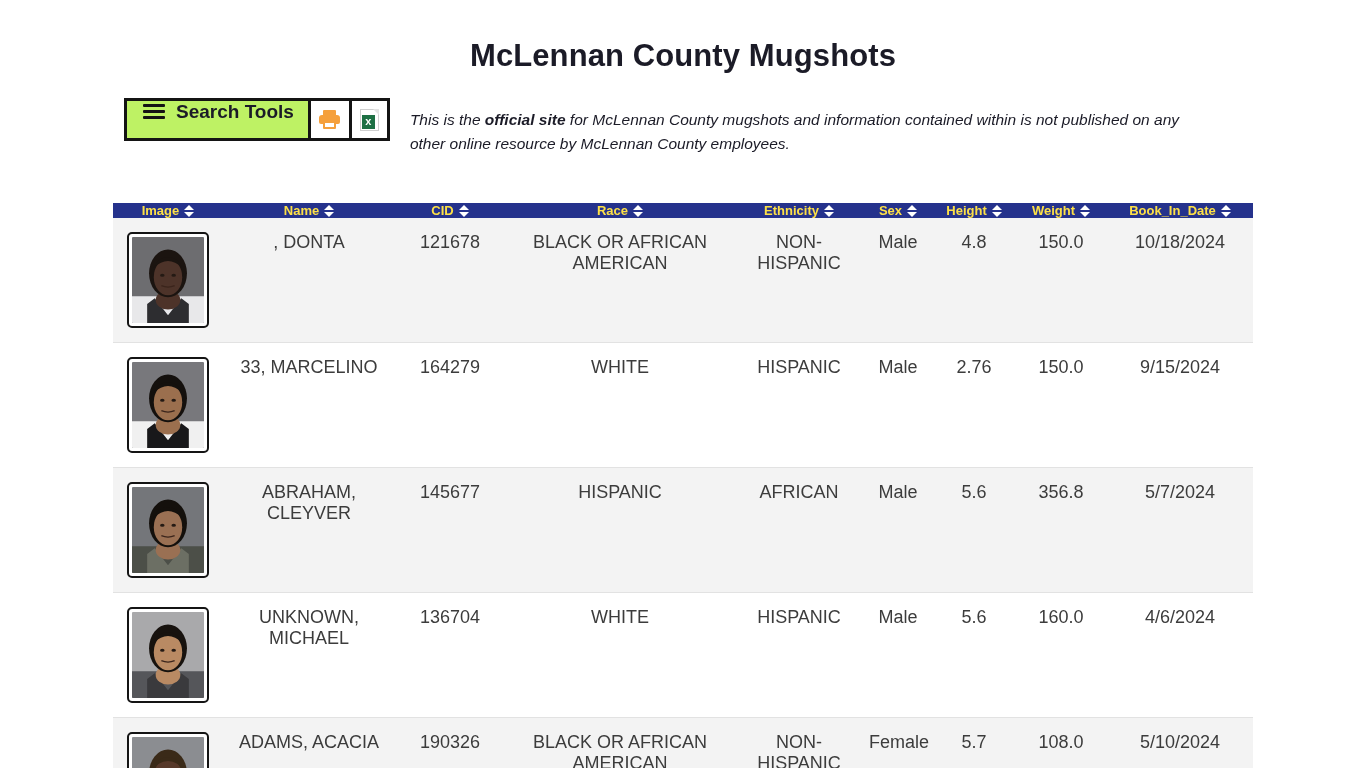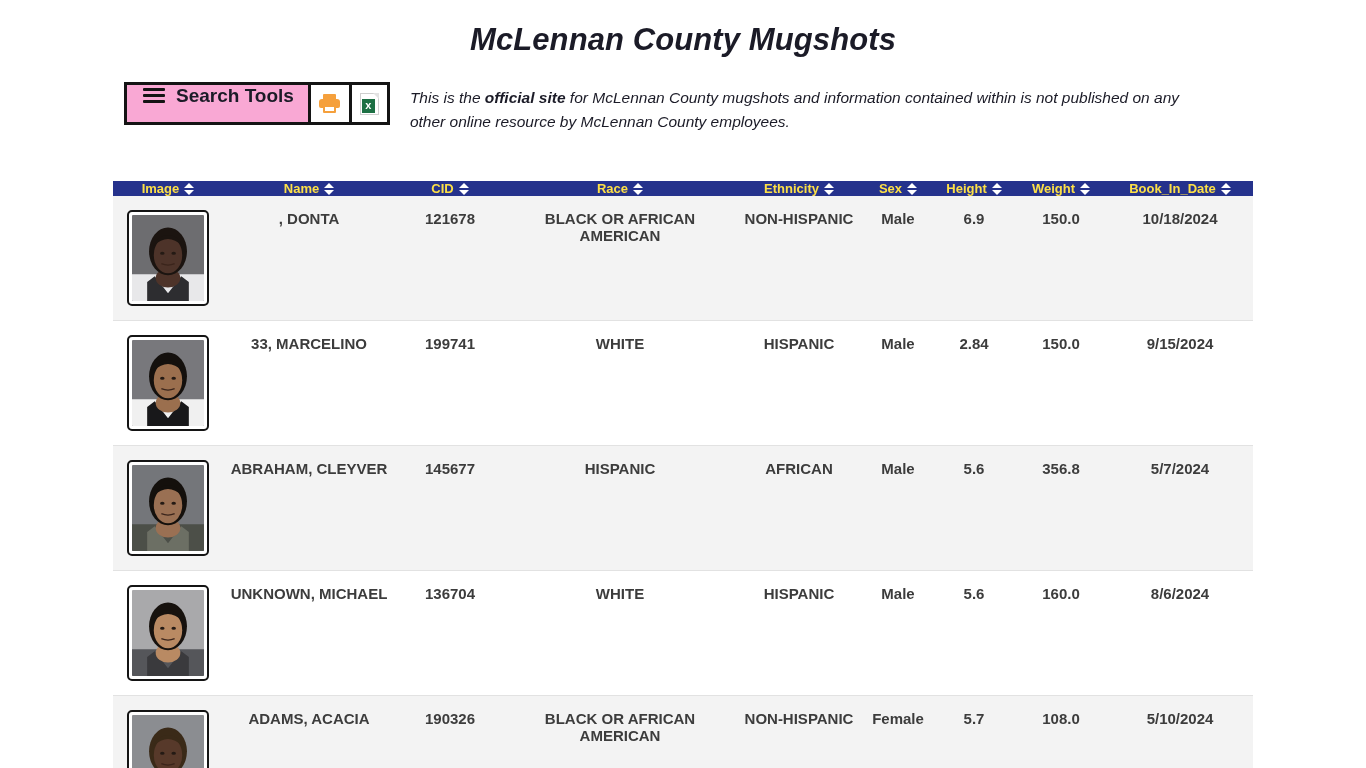--- a/index.html
+++ b/index.html
@@ -13,23 +13,22 @@
     font-family: "Liberation Sans", sans-serif;
     overflow: hidden;
   }
 
   .page-title {
     text-align: center;
     font-size: 31px;
     font-weight: 700;
     color: #1b1b27;
     margin: 0;
-    padding-top: 22px;
+    padding-top: 38px;
     letter-spacing: 0.1px;
-    font-style: italic;
   }
 
   
   .toolbar-row {
     display: flex;
     align-items: flex-start;
     margin-top: 24px;
     padding-left: 124px;
   }
 
@@ -40,21 +39,21 @@
     background: #ffffff;
     height: 43px;
     flex: 0 0 auto;
   }
 
   .search-tools-btn {
     display: flex;
     align-items: center;
     gap: 11px;
     padding: 0 14px 16px 16px;
-    background: #f9a8d4;
+    background: #bef264;
     border: 0;
     border-right: 3px solid #141414;
     cursor: pointer;
     font-family: "Liberation Sans", sans-serif;
   }
   .search-tools-btn .label {
     font-size: 19px;
     font-weight: 700;
     color: #1b1b27;
     white-space: nowrap;
@@ -137,21 +136,21 @@
     justify-content: center;
     color: #fff;
     font-size: 11px;
     font-weight: 700;
     font-family: "Liberation Sans", sans-serif;
     line-height: 1;
   }
 
   .notice {
     margin-left: 20px;
-    margin-top: 4px;
+    margin-top: 10px;
     font-size: 15.5px;
     font-style: italic;
     color: #1b1b27;
     line-height: 1.58;
     max-width: 770px;
   }
   .notice b { font-weight: 700; }
 
   
   .table-wrap {
@@ -188,27 +187,26 @@
   .sort-icon .up,
   .sort-icon .dn {
     width: 0; height: 0;
     border-left: 5px solid transparent;
     border-right: 5px solid transparent;
   }
   .sort-icon .up { border-bottom: 5px solid #ffffff; }
   .sort-icon .dn { border-top: 5px solid #ffffff; }
 
   table.mugshots tbody td {
-    font-size: 15px;
+    font-size: 18px;
     color: #3c3c3c;
     text-align: center;
     vertical-align: top;
     padding: 14px 6px;
     border-bottom: 1px solid #e2e2e2;
-    font-weight: bold;
   }
   table.mugshots tbody tr:nth-child(odd) { background: #f3f3f3; }
   table.mugshots tbody tr:nth-child(even) { background: #ffffff; }
 
   td.img-cell { padding: 8px 6px 8px 10px; text-align: left; }
 
   .photo-frame {
     width: 82px;
     height: 96px;
     border: 2px solid #141414;
@@ -366,43 +364,43 @@
                   <path d="M23 32 Q38 18 53 32 Q50 22 38 21 Q26 22 23 32 Z" fill="#1b1410"></path>
                   <ellipse cx="32" cy="40" rx="2.4" ry="1.6" fill="#241a14"></ellipse>
                   <ellipse cx="44" cy="40" rx="2.4" ry="1.6" fill="#241a14"></ellipse>
                   <path d="M31 51 Q38 54 45 51" stroke="#3a241b" stroke-width="1.4" fill="none"></path>
                 </svg></span></span></td>
           <td>, DONTA</td>
           <td>121678</td>
           <td>BLACK OR AFRICAN AMERICAN</td>
           <td>NON-HISPANIC</td>
           <td>Male</td>
-          <td>6.9</td>
+          <td>4.8</td>
           <td>150.0</td>
           <td>10/18/2024</td>
         </tr>
         <tr>
           <td class="img-cell"><span class="photo-frame"><span class="photo"><svg viewBox="0 0 76 90" width="100%" height="100%" preserveAspectRatio="none">
                   <rect x="0" y="0" width="76" height="90" fill="#78787c"></rect>
                   <rect x="0" y="62" width="76" height="28" fill="#f0f0f0"></rect>
                   <path d="M24 64 L38 82 L52 64 L60 70 L60 90 L16 90 L16 70 Z" fill="#18181a"></path>
                   <ellipse cx="38" cy="66" rx="13" ry="10" fill="#9b6f4e"></ellipse>
                   <ellipse cx="38" cy="38" rx="20" ry="25" fill="#14100d"></ellipse>
                   <ellipse cx="38" cy="42" rx="15" ry="19" fill="#9b6f4e"></ellipse>
                   <path d="M23 32 Q38 18 53 32 Q50 22 38 21 Q26 22 23 32 Z" fill="#14100d"></path>
                   <ellipse cx="32" cy="40" rx="2.4" ry="1.6" fill="#241a14"></ellipse>
                   <ellipse cx="44" cy="40" rx="2.4" ry="1.6" fill="#241a14"></ellipse>
                   <path d="M31 51 Q38 54 45 51" stroke="#3a241b" stroke-width="1.4" fill="none"></path>
                 </svg></span></span></td>
           <td>33, MARCELINO</td>
-          <td>199741</td>
+          <td>164279</td>
           <td>WHITE</td>
           <td>HISPANIC</td>
           <td>Male</td>
-          <td>2.84</td>
+          <td>2.76</td>
           <td>150.0</td>
           <td>9/15/2024</td>
         </tr>
         <tr>
           <td class="img-cell"><span class="photo-frame"><span class="photo"><svg viewBox="0 0 76 90" width="100%" height="100%" preserveAspectRatio="none">
                   <rect x="0" y="0" width="76" height="90" fill="#74767a"></rect>
                   <rect x="0" y="62" width="76" height="28" fill="#4c4f48"></rect>
                   <path d="M24 64 L38 82 L52 64 L60 70 L60 90 L16 90 L16 70 Z" fill="#6c6f64"></path>
                   <ellipse cx="38" cy="66" rx="13" ry="10" fill="#9a7053"></ellipse>
                   <ellipse cx="38" cy="38" rx="20" ry="25" fill="#14100c"></ellipse>
@@ -434,21 +432,21 @@
                   <ellipse cx="44" cy="40" rx="2.4" ry="1.6" fill="#241a14"></ellipse>
                   <path d="M31 51 Q38 54 45 51" stroke="#3a241b" stroke-width="1.4" fill="none"></path>
                 </svg></span></span></td>
           <td>UNKNOWN, MICHAEL</td>
           <td>136704</td>
           <td>WHITE</td>
           <td>HISPANIC</td>
           <td>Male</td>
           <td>5.6</td>
           <td>160.0</td>
-          <td>8/6/2024</td>
+          <td>4/6/2024</td>
         </tr>
         <tr>
           <td class="img-cell"><span class="photo-frame"><span class="photo"><svg viewBox="0 0 76 90" width="100%" height="100%" preserveAspectRatio="none">
                   <rect x="0" y="0" width="76" height="90" fill="#8b8d91"></rect>
                   <rect x="0" y="62" width="76" height="28" fill="#f2f2f2"></rect>
                   <path d="M24 64 L38 82 L52 64 L60 70 L60 90 L16 90 L16 70 Z" fill="#1d1d1f"></path>
                   <ellipse cx="38" cy="66" rx="13" ry="10" fill="#57392a"></ellipse>
                   <ellipse cx="38" cy="38" rx="20" ry="25" fill="#3a2a18"></ellipse>
                   <ellipse cx="38" cy="42" rx="15" ry="19" fill="#57392a"></ellipse>
                   <path d="M23 32 Q38 18 53 32 Q50 22 38 21 Q26 22 23 32 Z" fill="#3a2a18"></path>

